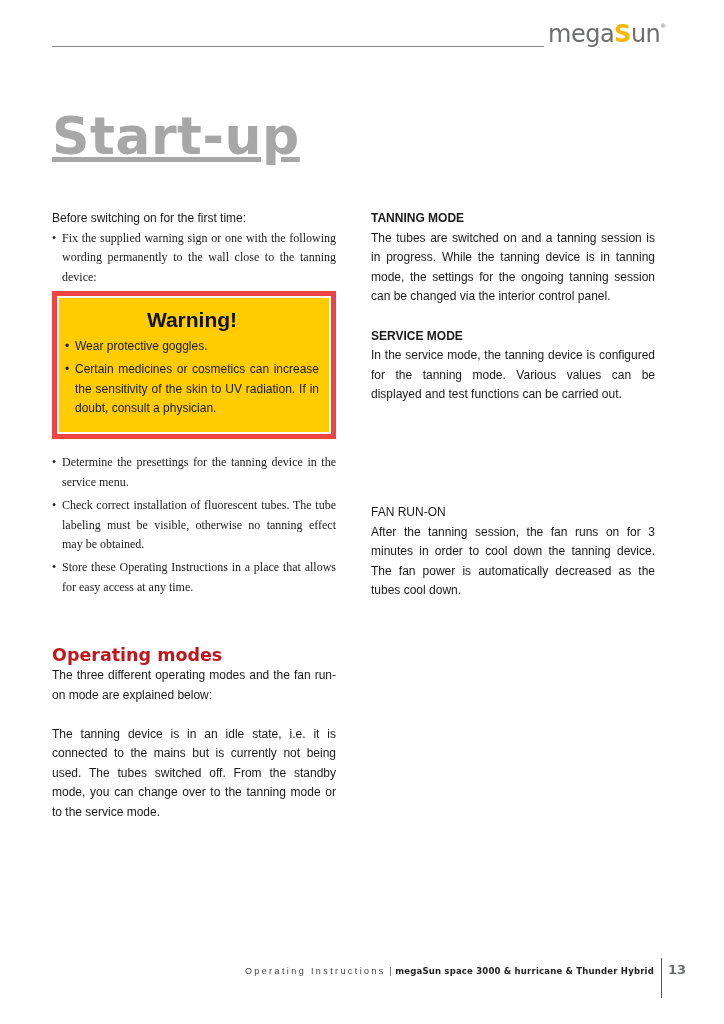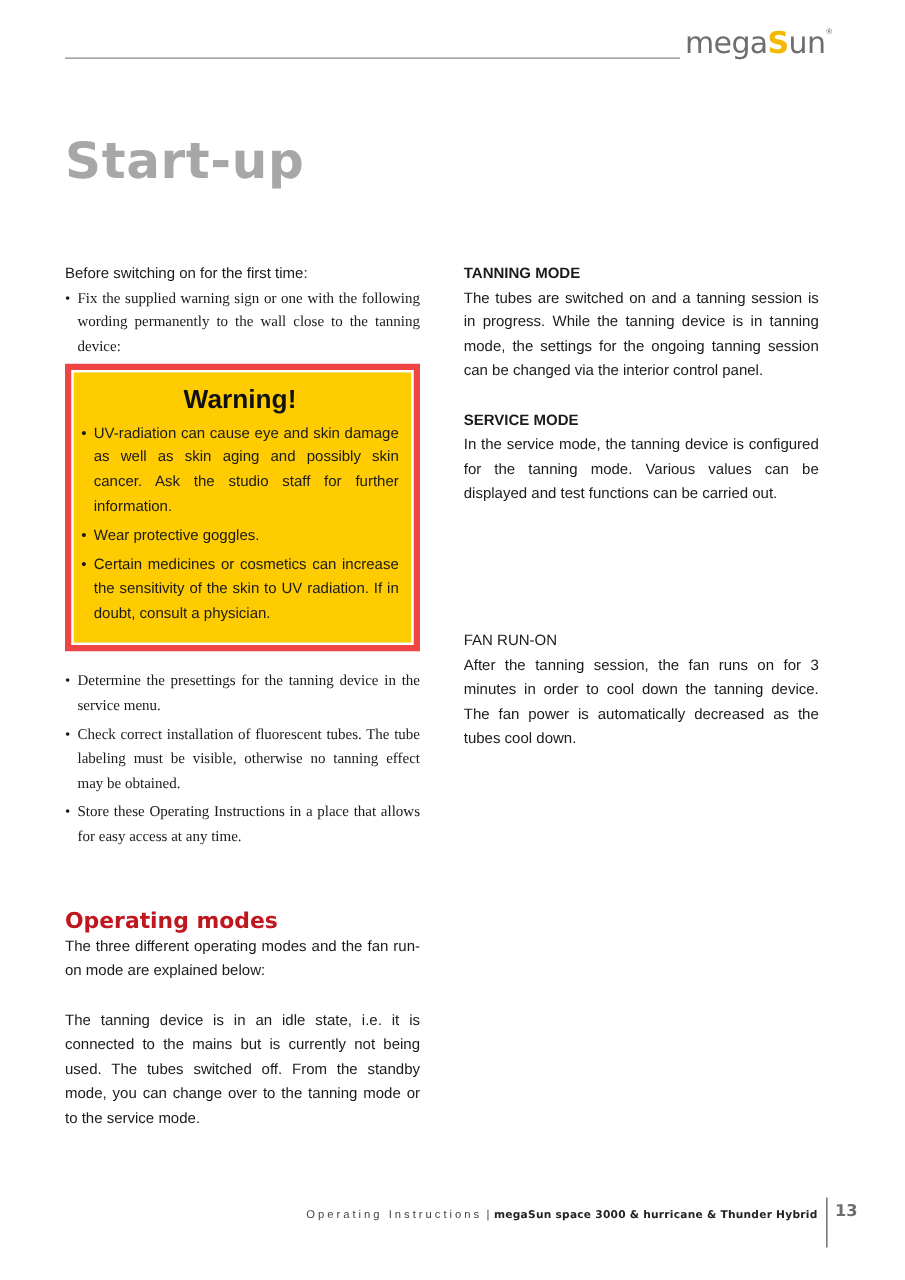--- a/index.html
+++ b/index.html
@@ -4,22 +4,22 @@
 <style>
   html, body { margin: 0; padding: 0; background: #ffffff; }
   body { width: 724px; height: 1024px; position: relative; overflow: hidden;
          font-family: "Liberation Sans", sans-serif; color: #1a1a1a; }
   .header-line { position: absolute; left: 52px; top: 46px; width: 492px; height: 1px; background: #8a8a8a; }
   .logo { position: absolute; left: 548px; top: 20px; font-family: "DejaVu Sans", sans-serif;
           font-size: 24px; color: #6d6e70; letter-spacing: -0.5px; font-weight: normal; }
   .logo .s { color: #f5b800; font-weight: bold; }
   .logo .reg { font-size: 6px; vertical-align: top; position: relative; top: 2px; }
   .page-title { position: absolute; left: 52px; top: 106px; margin: 0;
-                font-family: "DejaVu Sans", sans-serif; font-weight: bold; font-size: 40px;
-                color: #a7a7a7; letter-spacing: 0.5px; }
+                font-family: "DejaVu Sans", sans-serif; font-weight: bold; font-size: 52px;
+                color: #a7a7a7; letter-spacing: 0.5px; text-decoration: underline; }
   .col { position: absolute; width: 284px; font-size: 12px; line-height: 19.6px; }
   .col-left { left: 52px; top: 209px; }
   .col-right { left: 371px; top: 209px; }
   p { margin: 0; text-align: justify; }
   ul { list-style: none; margin: 0; padding: 0; }
   li { position: relative; padding-left: 10px; text-align: justify; }
   li::before { content: "•"; position: absolute; left: 0; top: 0; }
   .bul { margin-bottom: 3.5px; font-family: Liberation Serif, serif; }
   .warn-outer { margin: 3px 0 4px 0; border: 5px solid #ef4444; padding: 2px; background: #fff; }
   .warn-inner { background: #fecc00; padding: 9px 10px 10px 6px; }
@@ -47,21 +47,20 @@
 <div class="col col-left">
   <p>Before switching on for the first time:</p>
   <ul>
     <li class="bul">Fix the supplied warning sign or one with the following wording permanently to the wall close to the tanning device:</li>
   </ul>
 
   <div class="warn-outer">
     <div class="warn-inner">
       <div class="warn-title">Warning!</div>
       <ul>
-        <li>UV-radiation can cause eye and skin damage as well as skin aging and possibly skin cancer. Ask the studio staff for further information.</li>
         <li>Wear protective goggles.</li>
         <li>Certain medicines or cosmetics can increase the sensitivity of the skin to UV radiation. If in doubt, consult a physician.</li>
       </ul>
     </div>
   </div>
 
   <div style="height:10px"></div>
   <ul>
     <li class="bul">Determine the presettings for the tanning device in the service menu.</li>
     <li class="bul">Check correct installation of fluorescent tubes. The tube labeling must be visible, otherwise no tanning effect may be obtained.</li>

